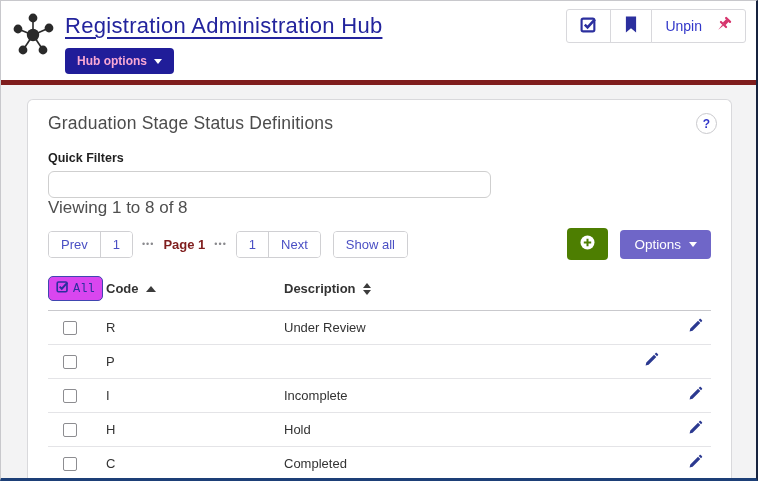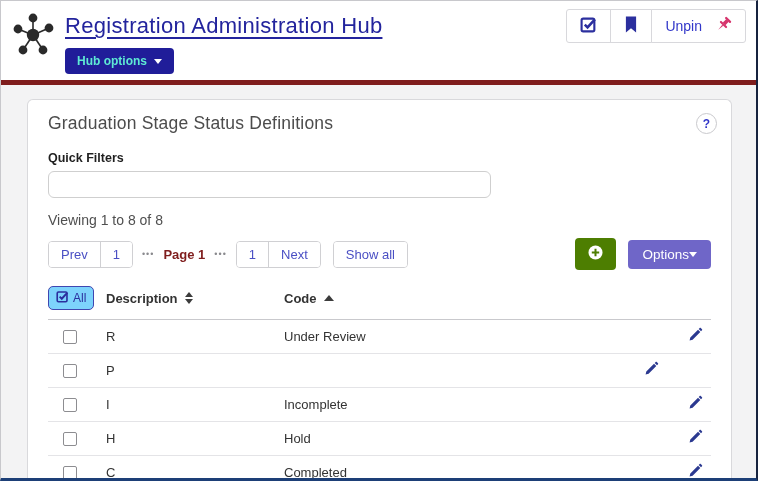--- a/index.html
+++ b/index.html
@@ -17,21 +17,21 @@
   .app-header { position: relative; height: 84px; background:#fff; border-bottom: 5px solid #7f1d1d; }
   .logo { position: absolute; left: 8px; top: 8px; }
   .app-title {
     position: absolute; left: 64px; top: 12px;
     font-size: 22px; letter-spacing: .3px; font-weight: 500;
     color: var(--navy_link); text-decoration: underline; text-underline-offset: 4px;
     cursor: pointer;
   }
   .hub-btn {
     position: absolute; left: 64px; top: 47px;
-    background: var(--navy_button); color:#5eead4; border:none; border-radius: 4px;
+    background: var(--navy_button); color:#f9a8d4; border:none; border-radius: 4px;
     font-size: 12px; font-weight: bold; padding: 6px 12px;
     display: inline-flex; align-items: center; gap: 7px; cursor: pointer;
     font-family: "Liberation Sans", sans-serif;
   }
   .caret-down { width:0; height:0; border-left:4px solid transparent; border-right:4px solid transparent; border-top:5px solid #fff; display:inline-block; }
   .top-actions { position:absolute; right: 10px; top: 8px; display:flex; }
   .top-actions .seg {
     background:#fff; border:1px solid #d8d8dc; padding: 7px 13px; height: 34px;
     display:flex; align-items:center; gap:13px; cursor:pointer; margin-left:-1px;
   }
@@ -53,54 +53,54 @@
     display:flex; align-items:center; justify-content:center;
     color: var(--unpin_blue); font-size: 12px; font-weight:bold; cursor:pointer; background:#fff;
     margin-right: -6px;
   }
   .qf-label { margin-top: 17px; font-size: 12.5px; font-weight: bold; color: #1f1f1f; }
   .qf-input {
     margin-top: 6px; width: 443px; height: 27px;
     border: 1px solid #cfcfcf; border-radius: 6px; padding: 0 8px; font-size: 13px;
     font-family: "Liberation Sans", sans-serif; color:#333; background:#fff; display:block;
   }
-  .viewing { margin-top: 14px; font-size: 14px; color: #4f4f4f; }
+  .viewing { margin-top: 0; font-size: 17px; color: #4f4f4f; }
   
   .controls { margin-top: 10px; display:flex; align-items:center; }
   .pg-group { display:flex; border:1px solid #d0d0d3; border-radius:4px; overflow:hidden; background:#fff; }
   .pg-btn {
     background:#fff; border:none; font-size:13px; color: var(--pagination_blue);
     padding: 5px 12px; cursor:pointer; font-family:"Liberation Sans",sans-serif;
   }
   .pg-btn + .pg-btn { border-left:1px solid #d0d0d3; }
   .dots { color:#8a8a8e; font-size: 9px; letter-spacing: 1px; margin: 0 9px; }
   .page-label { font-size: 13px; font-weight: bold; color:#7f1d1d;text-align:right; }
   .showall { margin-left: 12px; }
   .spacer { flex: 1; }
   .create-btn {
     background: var(--green); color:#fff; border:none; border-radius:4px;
     font-size: 13.5px; padding: 7px 13px; display:inline-flex; align-items:center; gap:7px;
     cursor:pointer; font-family:"Liberation Sans",sans-serif;
   }
   .options-btn {
     background: var(--purple); color:#fff; border:none; border-radius:4px;
-    font-size: 13.5px; padding: 7px 14px; display:inline-flex; align-items:center; gap:0;
+    font-size: 13.5px; padding: 7px 14px; display:inline-flex; align-items:center; gap:8px;
     cursor:pointer; margin-left: 12px; font-family:"Liberation Sans",sans-serif;
   }
   
   .tbl { margin-top: 16px; }
   .t-head {
     display:grid; grid-template-columns: 58px 178px 1fr 44px; align-items:center;
     padding-bottom: 9px; border-bottom: 1px solid #c9c9cd;
   }
   .all-btn {
     display:inline-flex; align-items:center; gap:4px;
-    border: 1px solid #4046b0; border-radius: 5px; background:#7dd3fc;
+    border: 1px solid #4046b0; border-radius: 5px; background:#d946ef;
     color: var(--icon_blue); font-size: 12px; padding: 3px 7px; cursor:pointer;
-    font-family:Liberation Sans, sans-serif; width: fit-content;
+    font-family:Liberation Mono, monospace; width: fit-content;
   }
   .th { font-size: 13px; font-weight: bold; color:#333; display:flex; align-items:center; gap:7px; cursor:pointer; }
   .sort-asc { width:0; height:0; border-left:5px solid transparent; border-right:5px solid transparent; border-bottom:6px solid #3c3c3c; display:inline-block; }
   .sort-both { display:inline-flex; flex-direction:column; gap:2px; }
   .sort-both .up  { width:0; height:0; border-left:4px solid transparent; border-right:4px solid transparent; border-bottom:5px solid #3c3c3c; }
   .sort-both .dn  { width:0; height:0; border-left:4px solid transparent; border-right:4px solid transparent; border-top:5px solid #3c3c3c; }
   .t-row {
     display:grid; grid-template-columns: 58px 178px 1fr 44px; align-items:center;
     height: 34px; border-bottom: 1px solid #e4e4e7; font-size: 13px; color:#333;
   }
@@ -225,30 +225,30 @@
         <button class="all-btn">
           <span>
             <svg width="13" height="13" viewBox="0 0 16 16">
               <rect x="1.5" y="2.5" width="12" height="12" rx="1.5" fill="none" stroke="#2b2f9e" stroke-width="2"></rect>
               <path d="M4.5 8.2l2.6 2.6L14 3.2" fill="none" stroke="#2b2f9e" stroke-width="2.4"></path>
             </svg>
           </span>
           <span>All</span>
         </button>
         <div class="th">
+          <span>Code</span>
+          <span class="sort-asc"></span>
+        </div>
+        <div class="th">
           <span>Description</span>
           <span class="sort-both">
               <span class="up"></span>
               <span class="dn"></span>
             </span>
         </div>
-        <div class="th">
-          <span>Code</span>
-          <span class="sort-asc"></span>
-        </div>
         <div></div>
       </div>
 
       <div class="t-row">
         <input type="checkbox" class="cbx" style="">
         <span>R</span>
         <span>Under Review</span>
         <button class="edit-btn">
             <span><svg width="16" height="16" viewBox="0 0 16 16" fill="#2b3990">
                 <path d="M2.6 13.4l.7-3 7.7-7.7 2.3 2.3-7.7 7.7-3 .7zM11.7 2l1-1c.3-.3.8-.3 1.1 0L15 2.2c.3.3.3.8 0 1.1l-1 1L11.7 2z"></path>

